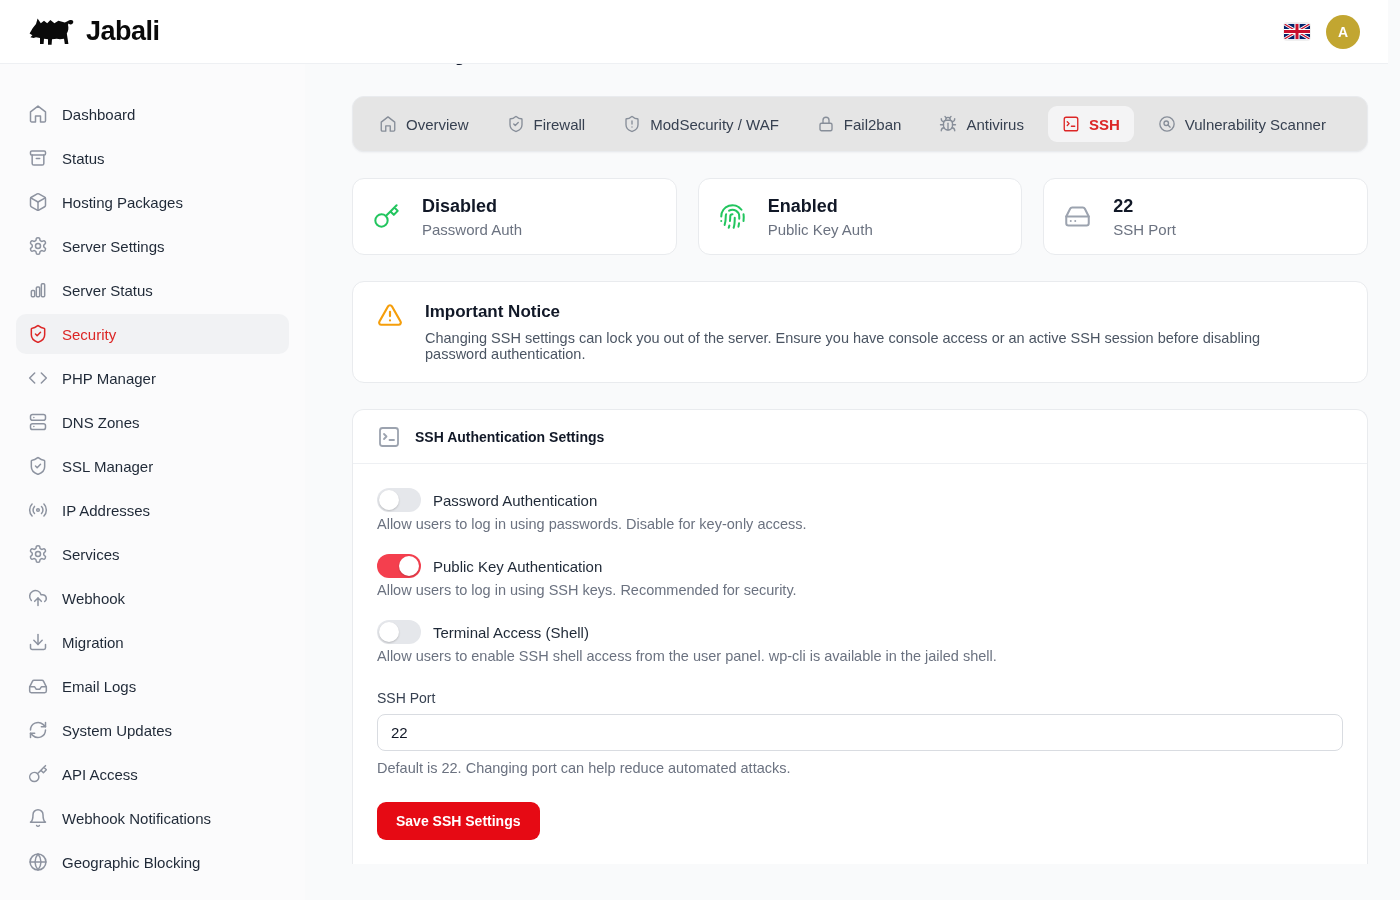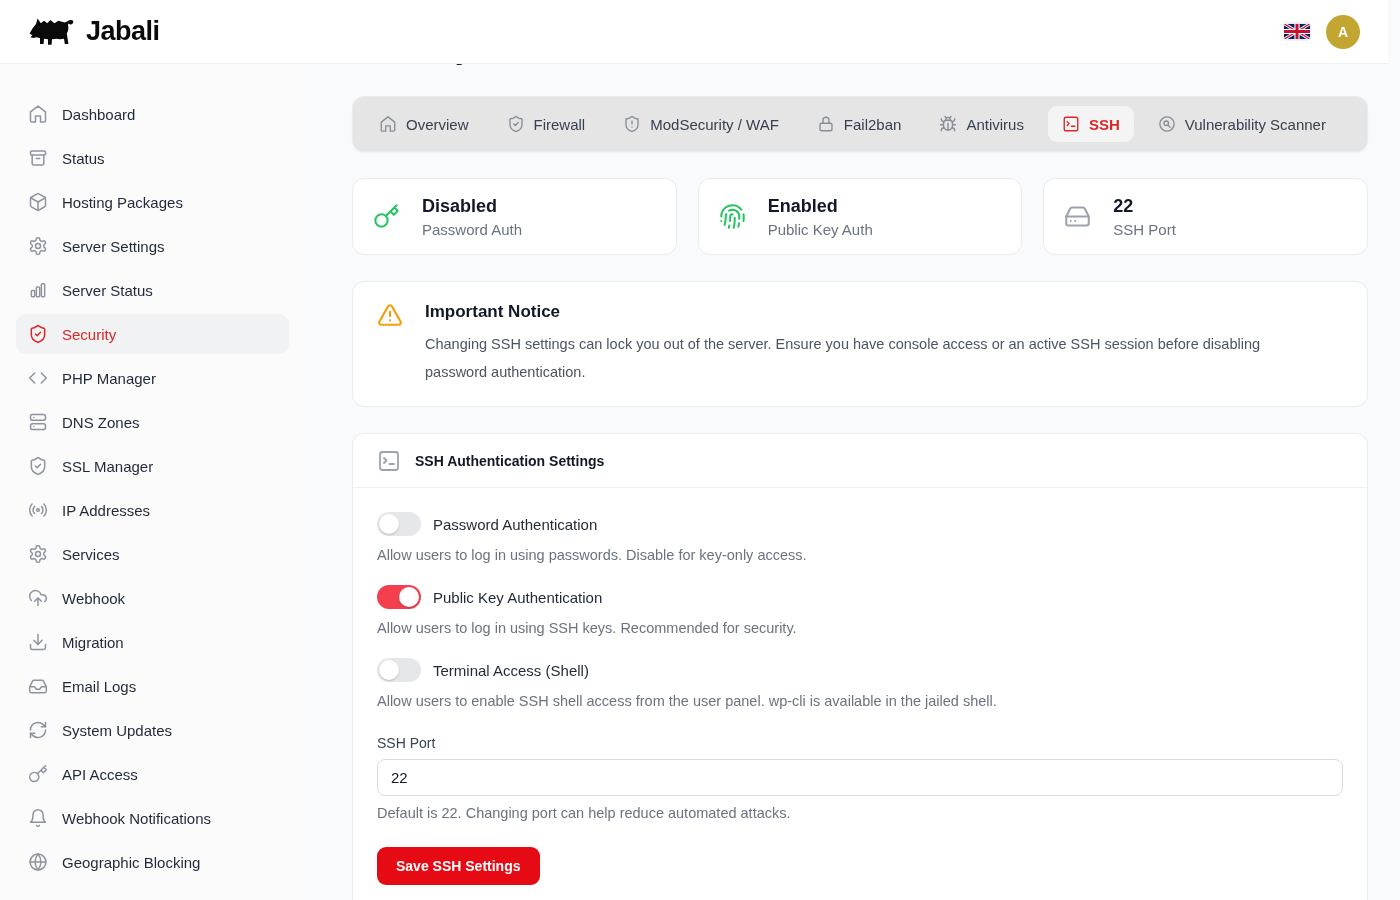--- a/index.html
+++ b/index.html
@@ -71,21 +71,21 @@
   .stat-value { font-size:18px; font-weight:700; color:#111827; margin-bottom:4px; }
   .stat-label { font-size:15px; color:#6b7280; }
   
   .notice {
     background:#fff; border:1px solid #e9ebee; border-radius:12px;
     padding:20px 24px; display:flex; align-items:flex-start; gap:22px; margin-bottom:26px;
   }
   .notice .icon { color:var(--warning,#f59e0b); flex:0 0 26px; }
   .notice .icon svg { width:26px; height:26px; display:block; }
   .notice-title { font-size:17px; font-weight:700; margin-bottom:8px; }
-  .notice-body { font-size:14.5px; color:#4b5563; line-height:28px; max-width:900px; }
+  .notice-body { font-size:14.5px; color:#4b5563; line-height:16px; max-width:900px; }
   
   .settings-card { background:#fff; border:1px solid #e9ebee; border-radius:12px 12px 0 0; border-bottom:none; }
   .card-header {
     display:flex; align-items:center; gap:14px;
     padding:15px 24px; border-bottom:1px solid #eef0f3; height:54px;
   }
   .card-header .icon { color:#9ca3af; }
   .card-header .icon svg { width:24px; height:24px; display:block; }
   .card-header h2 { font-size:14px; font-weight:700; color:#111827; }
   .card-body { padding:24px; }
@@ -97,21 +97,21 @@
     transition:background .15s;
   }
   .toggle .knob {
     position:absolute; top:2px; left:2px; width:20px; height:20px;
     background:#fff; border-radius:50%; box-shadow:0 1px 2px rgba(0,0,0,.2);
     transition:left .15s;
   }
   .toggle.on { background:var(--toggle-on,#f43f4e); }
   .toggle.on .knob { left:22px; }
   .toggle-label { font-size:15px; color:#1f2937; }
-  .toggle-desc { font-size:14.5px; color:#6b7280; margin-top:9px; line-height:20px; }
+  .toggle-desc { font-size:14.5px; color:#6b7280; margin-top:2px; line-height:20px; }
   .field { margin-top:24px; }
   .field label { display:block; font-size:14px; color:#374151; margin-bottom:8px; }
   .field input {
     width:100%; height:37px; border:1px solid #d9dce1; border-radius:8px;
     padding:0 13px; font-size:15px; font-family:inherit; color:#111827; background:#fff; outline:none;
   }
   .help { font-size:14.5px; color:#6b7280; margin-top:9px; }
   .save-btn {
     margin-top:26px; background:var(--btn-red,#e60a14); color:#fff;
     border:none; border-radius:9px; padding:11px 19px;

